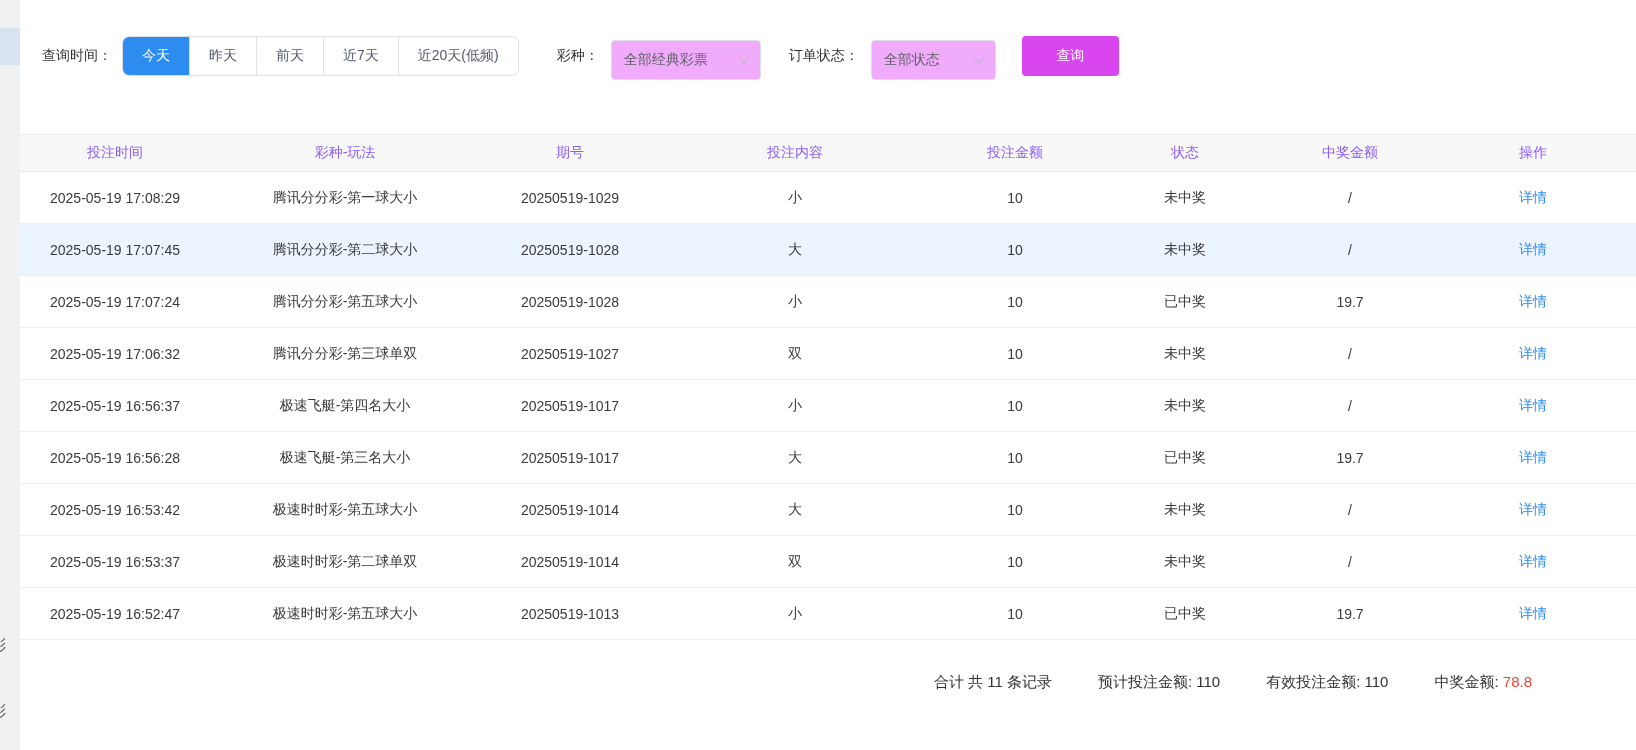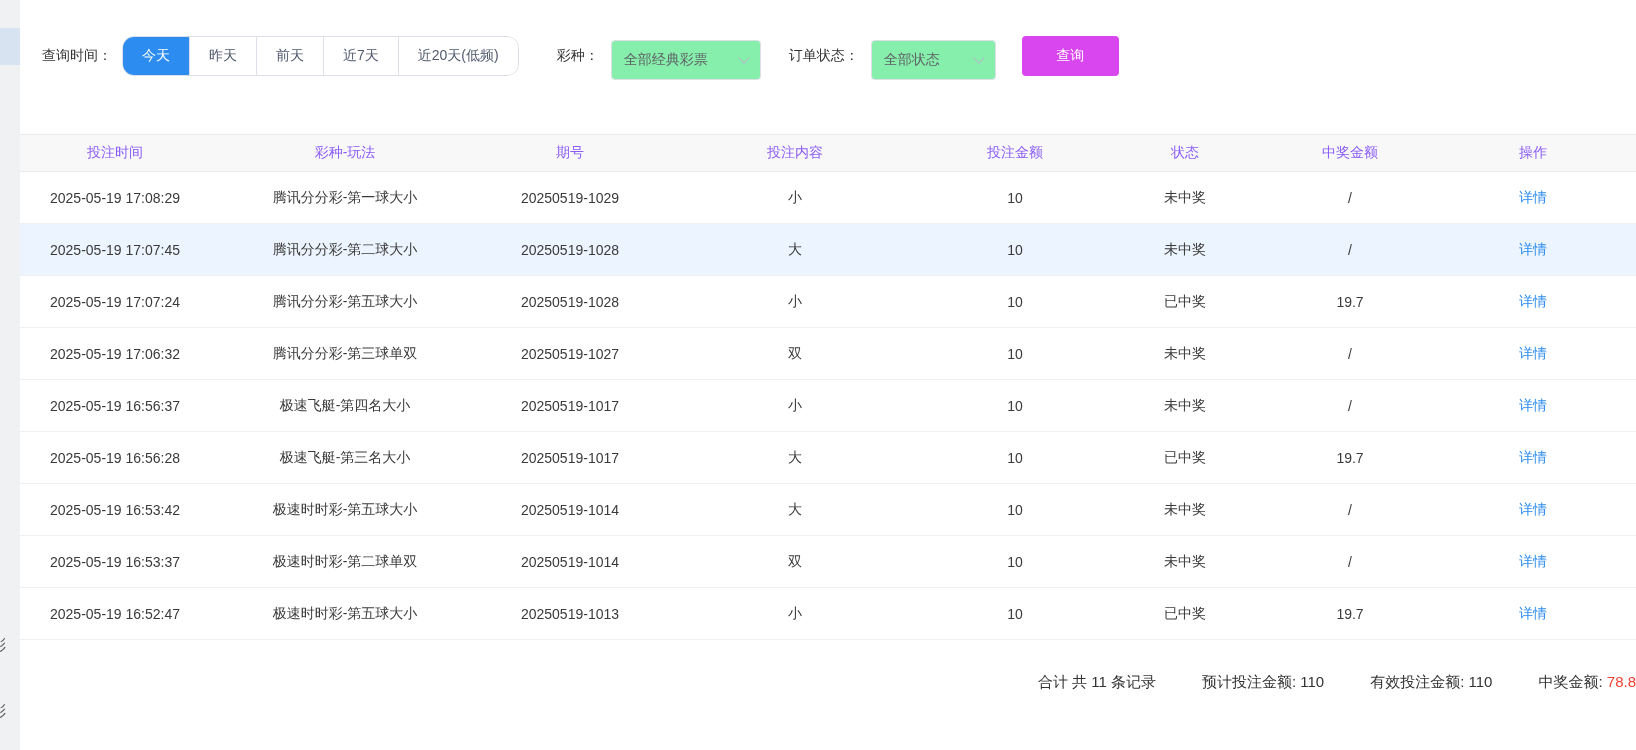--- a/index.html
+++ b/index.html
@@ -15,47 +15,47 @@
   .edge-highlight { position:absolute; top:28px; left:0; width:100%; height:37px; background:#d7e3f1; }
   .edge-glyph { position:absolute; left:-9px; width:26px; font-size:15px; color:#555; }
   .g1 { top:636px; } .g2 { top:702px; }
 
   .main { flex:1; display:flex; flex-direction:column; min-width:0;gap:16px; }
 
   
   .filter-bar { display:flex; align-items:center; height:40px; margin:36px 0 0 22px; }
   .flabel { font-size:14px; color:#333; white-space:nowrap; }
   .ml38 { margin-left:38px; } .ml28 { margin-left:28px; }
-  .btn-group { display:inline-flex; border:1px solid #dcdfe6; border-radius:12px; overflow:hidden; margin-left:10px; background:#fff; }
+  .btn-group { display:inline-flex; border:1px solid #dcdfe6; border-radius:7px; overflow:hidden; margin-left:10px; background:#fff; }
   .tbtn { font:inherit; font-size:14px; color:#515a6e; background:#fff; border:none;
           border-right:1px solid #dcdfe6; padding:0 19px; height:38px; cursor:pointer; white-space:nowrap; }
   .tbtn:last-child { border-right:none; }
   .tbtn.active { background:#2d8cf0; color:#fff; }
-  .select { height:40px; border:1px solid #dcdfe6; border-radius:4px; background:#86efac;
+  .select { height:40px; border:1px solid #dcdfe6; border-radius:4px; background:#f0abfc;
             display:flex; align-items:center; justify-content:space-between;
             padding:0 12px; margin-left:12px; font-size:14px; color:#606266; cursor:pointer;margin-top:8px; }
   .w150 { width:150px; } .w125 { width:125px; }
   .chevron { width:8px; height:8px; border-right:1.5px solid #b6bcc6; border-bottom:1.5px solid #b6bcc6;
              transform:rotate(45deg); margin-top:-4px; flex-shrink:0; }
   .query-btn { margin-left:26px; width:97px; height:40px; background:#d946ef; color:#fff;
                border:none; border-radius:4px; font-size:14px; cursor:pointer; }
 
   
   .records { width:100%; border-collapse:collapse; table-layout:fixed; margin-top:42px; }
   .records thead th { height:37px; background:#f8f8f9; font-weight:400; font-size:14px; color:#8b5cf6;
                       border-top:1px solid #e8eaec; border-bottom:1px solid #e8eaec; text-align:center; }
   .records tbody td { height:52px; text-align:center; font-size:14px; color:#3a3a3a;
                       border-bottom:1px solid #efefef; white-space:nowrap; overflow:hidden; }
   tr.row-highlight td { background:#ecf5ff; }
   .red { color:#f04134; }
   .detail-link { color:#2d8cf0; cursor:pointer; text-decoration:none; }
 
   
   .summary { display:flex; justify-content:flex-end; align-items:center; gap:46px;
-             height:52px; font-size:15px; color:#333; white-space:nowrap; }
+             height:52px; padding-right:104px; font-size:15px; color:#333; white-space:nowrap; }
 </style>
 </head>
 <body>
 
 <div class="page">
 
   <div class="edge-strip">
     <div class="edge-highlight"></div>
     <span class="edge-glyph g1">彩</span>
     <span class="edge-glyph g2">彩</span>

